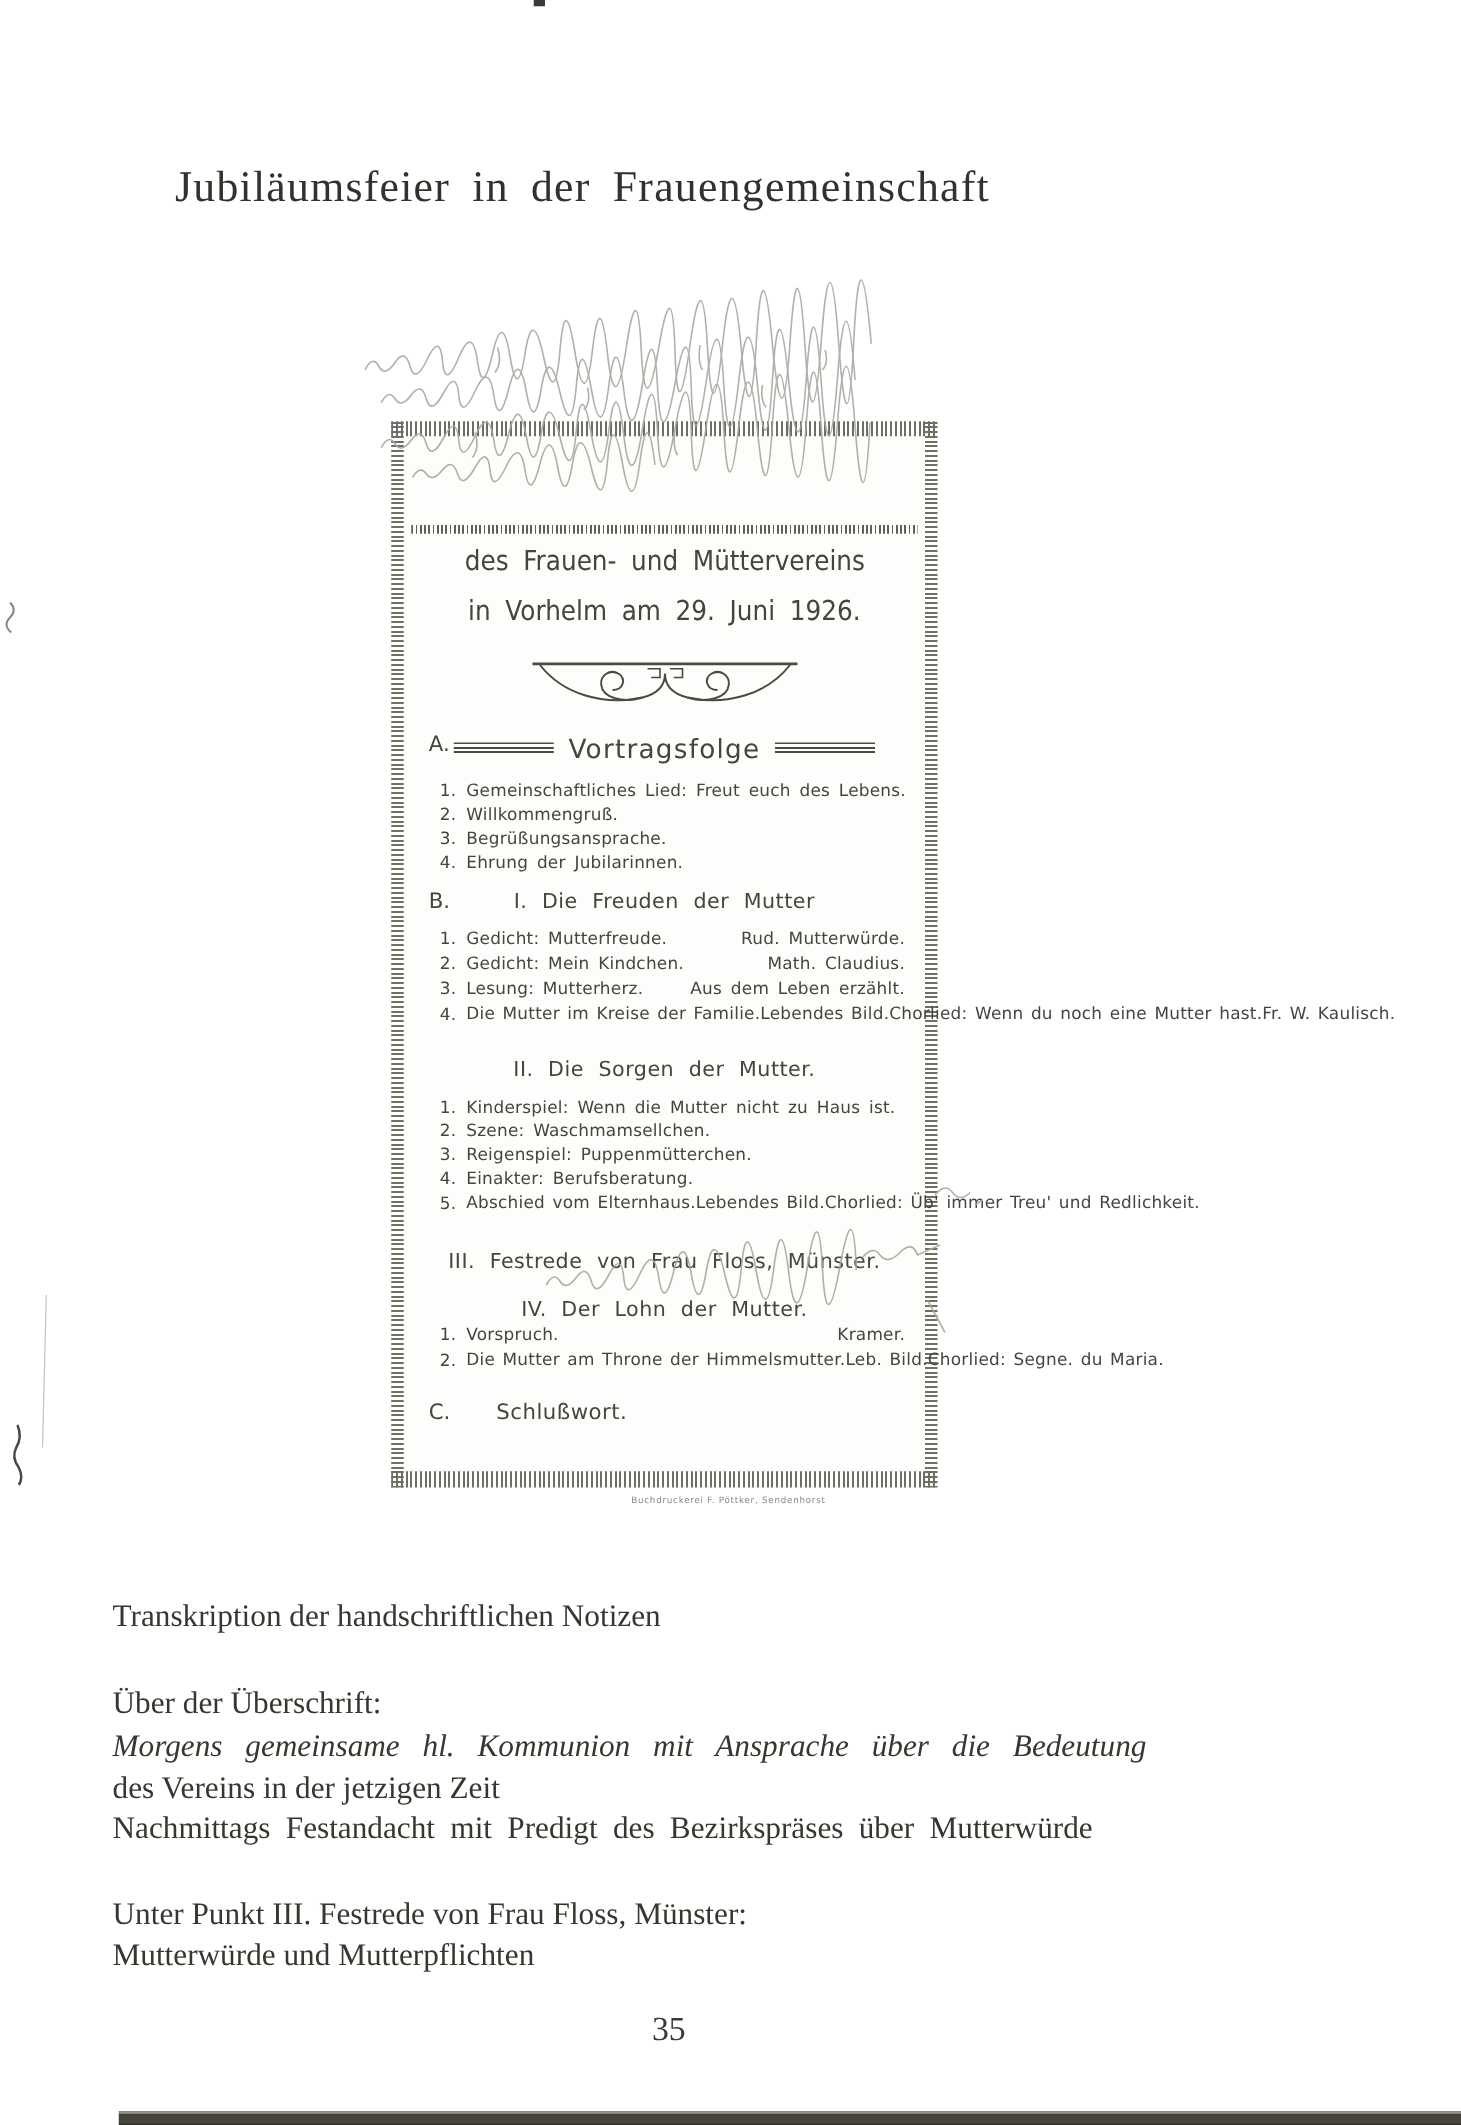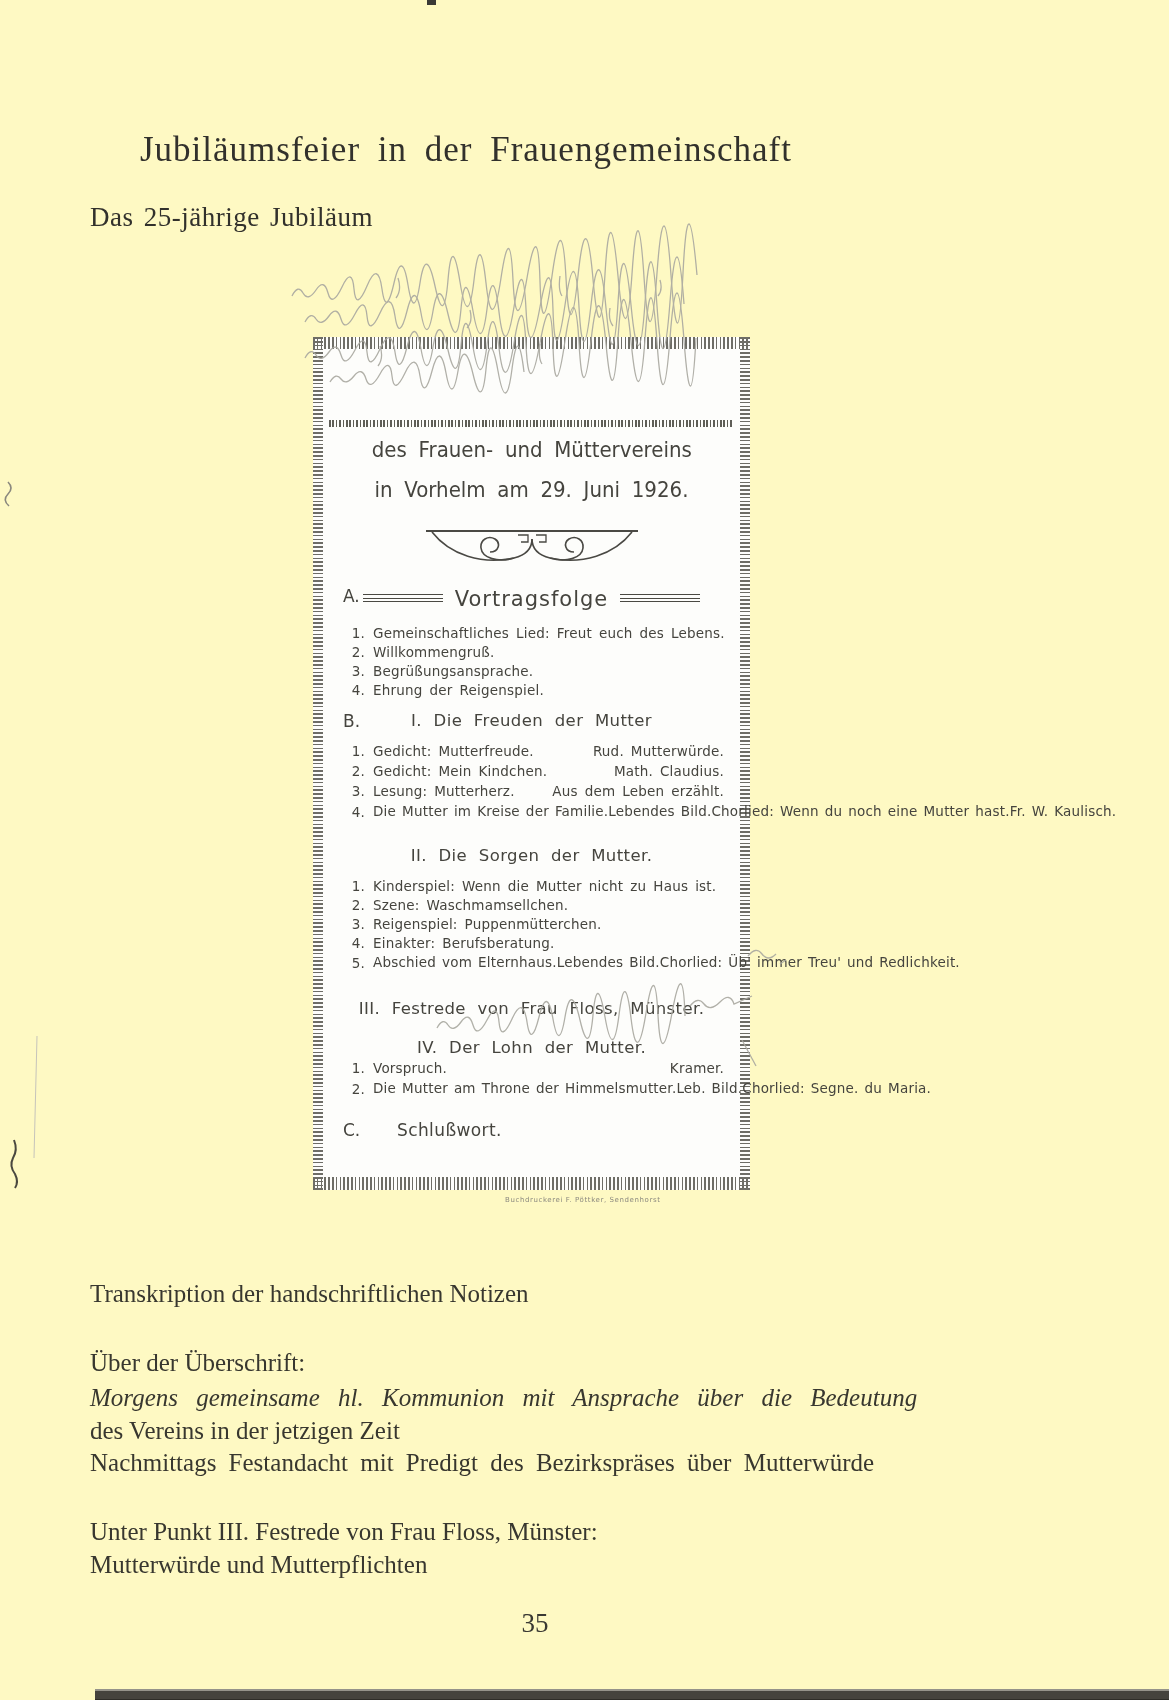--- a/index.html
+++ b/index.html
@@ -1,20 +1,20 @@
 <!DOCTYPE html>
 <html><head>
 <meta charset="utf-8">
 <style>
   html,body{margin:0;padding:0;background:#e8e8e4;}
   .page{
     position:relative;
     width:1169px;height:1700px;
     margin:0 auto;
-    background:#fef9c3;
+    background:#ffffff;
     overflow:hidden;
     font-family:"Liberation Serif", serif;
     color:#36352f;
   }
   
   .page-title{
     position:absolute;left:140px;top:130px;
     font-size:35px;letter-spacing:1px;word-spacing:8px;color:#32312c;
   }
   .page-subtitle{
@@ -94,21 +94,20 @@
     background:#45433d;
     box-shadow:inset 0 2px 0 #95938a, inset 0 -1px 0 #2e2d28;
   }
 </style>
 </head>
 <body>
 
 <div class="page">
 
   <div class="page-title">Jubiläumsfeier in der Frauengemeinschaft</div>
-  <div class="page-subtitle">Das 25-jährige Jubiläum</div>
 
   <div class="card">
     <div class="bstrip h top"></div>
     <div class="bstrip h bottom"></div>
     <div class="bstrip v left"></div>
     <div class="bstrip v right"></div>
 
     <div class="c-abs c-rule" style="position:absolute;"></div>
     <div class="c-abs c-center c-org"><span class="squeeze2">des Frauen- und Müttervereins</span></div>
     <div class="c-abs c-center c-place"><span class="squeeze2">in Vorhelm am 29. Juni 1926.</span></div>
@@ -141,21 +140,21 @@
       <div class="row">
         <span class="num">2.</span>
         <span class="txt">Willkommengruß.</span>
       </div>
       <div class="row">
         <span class="num">3.</span>
         <span class="txt">Begrüßungsansprache.</span>
       </div>
       <div class="row">
         <span class="num">4.</span>
-        <span class="txt">Ehrung der Reigenspiel.</span>
+        <span class="txt">Ehrung der Jubilarinnen.</span>
       </div>
     </div>
 
     <div class="c-abs b1-head">
       <span class="sec-label">B.</span>
       <div class="c-center b-head">I. Die Freuden der Mutter</div>
     </div>
 
     <div class="c-abs items b1-items">
       <div class="row lh20">

